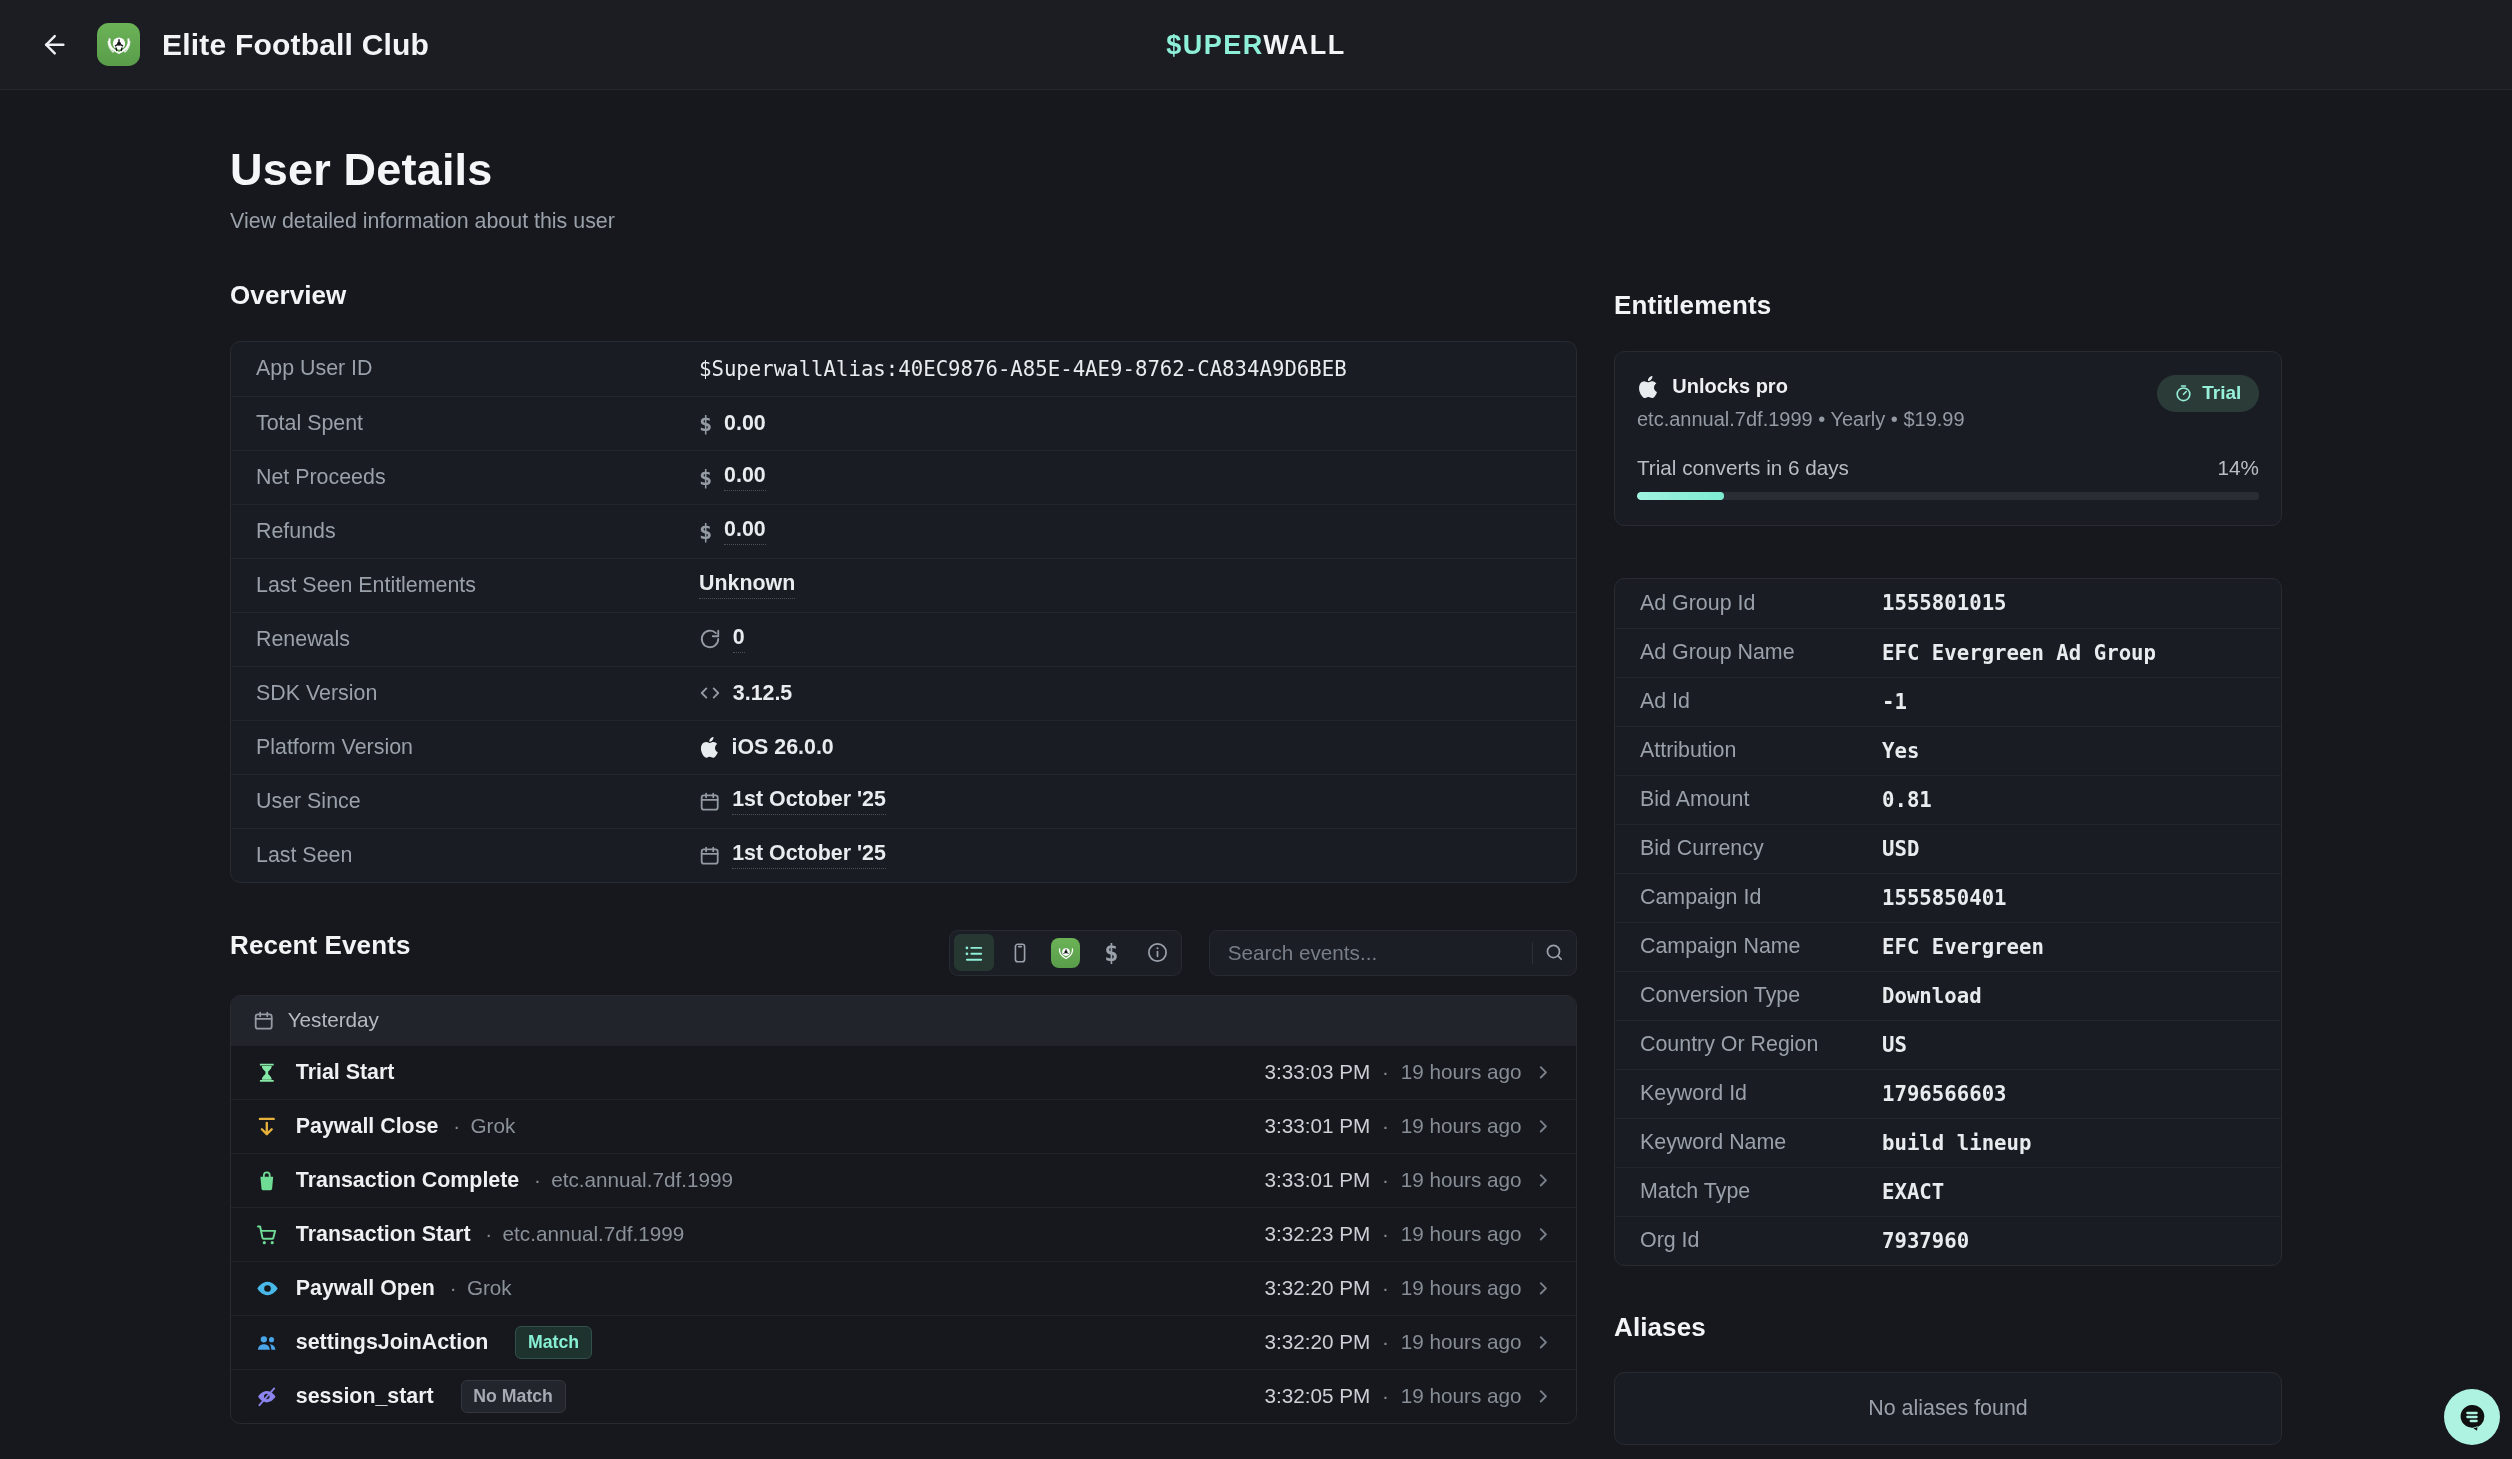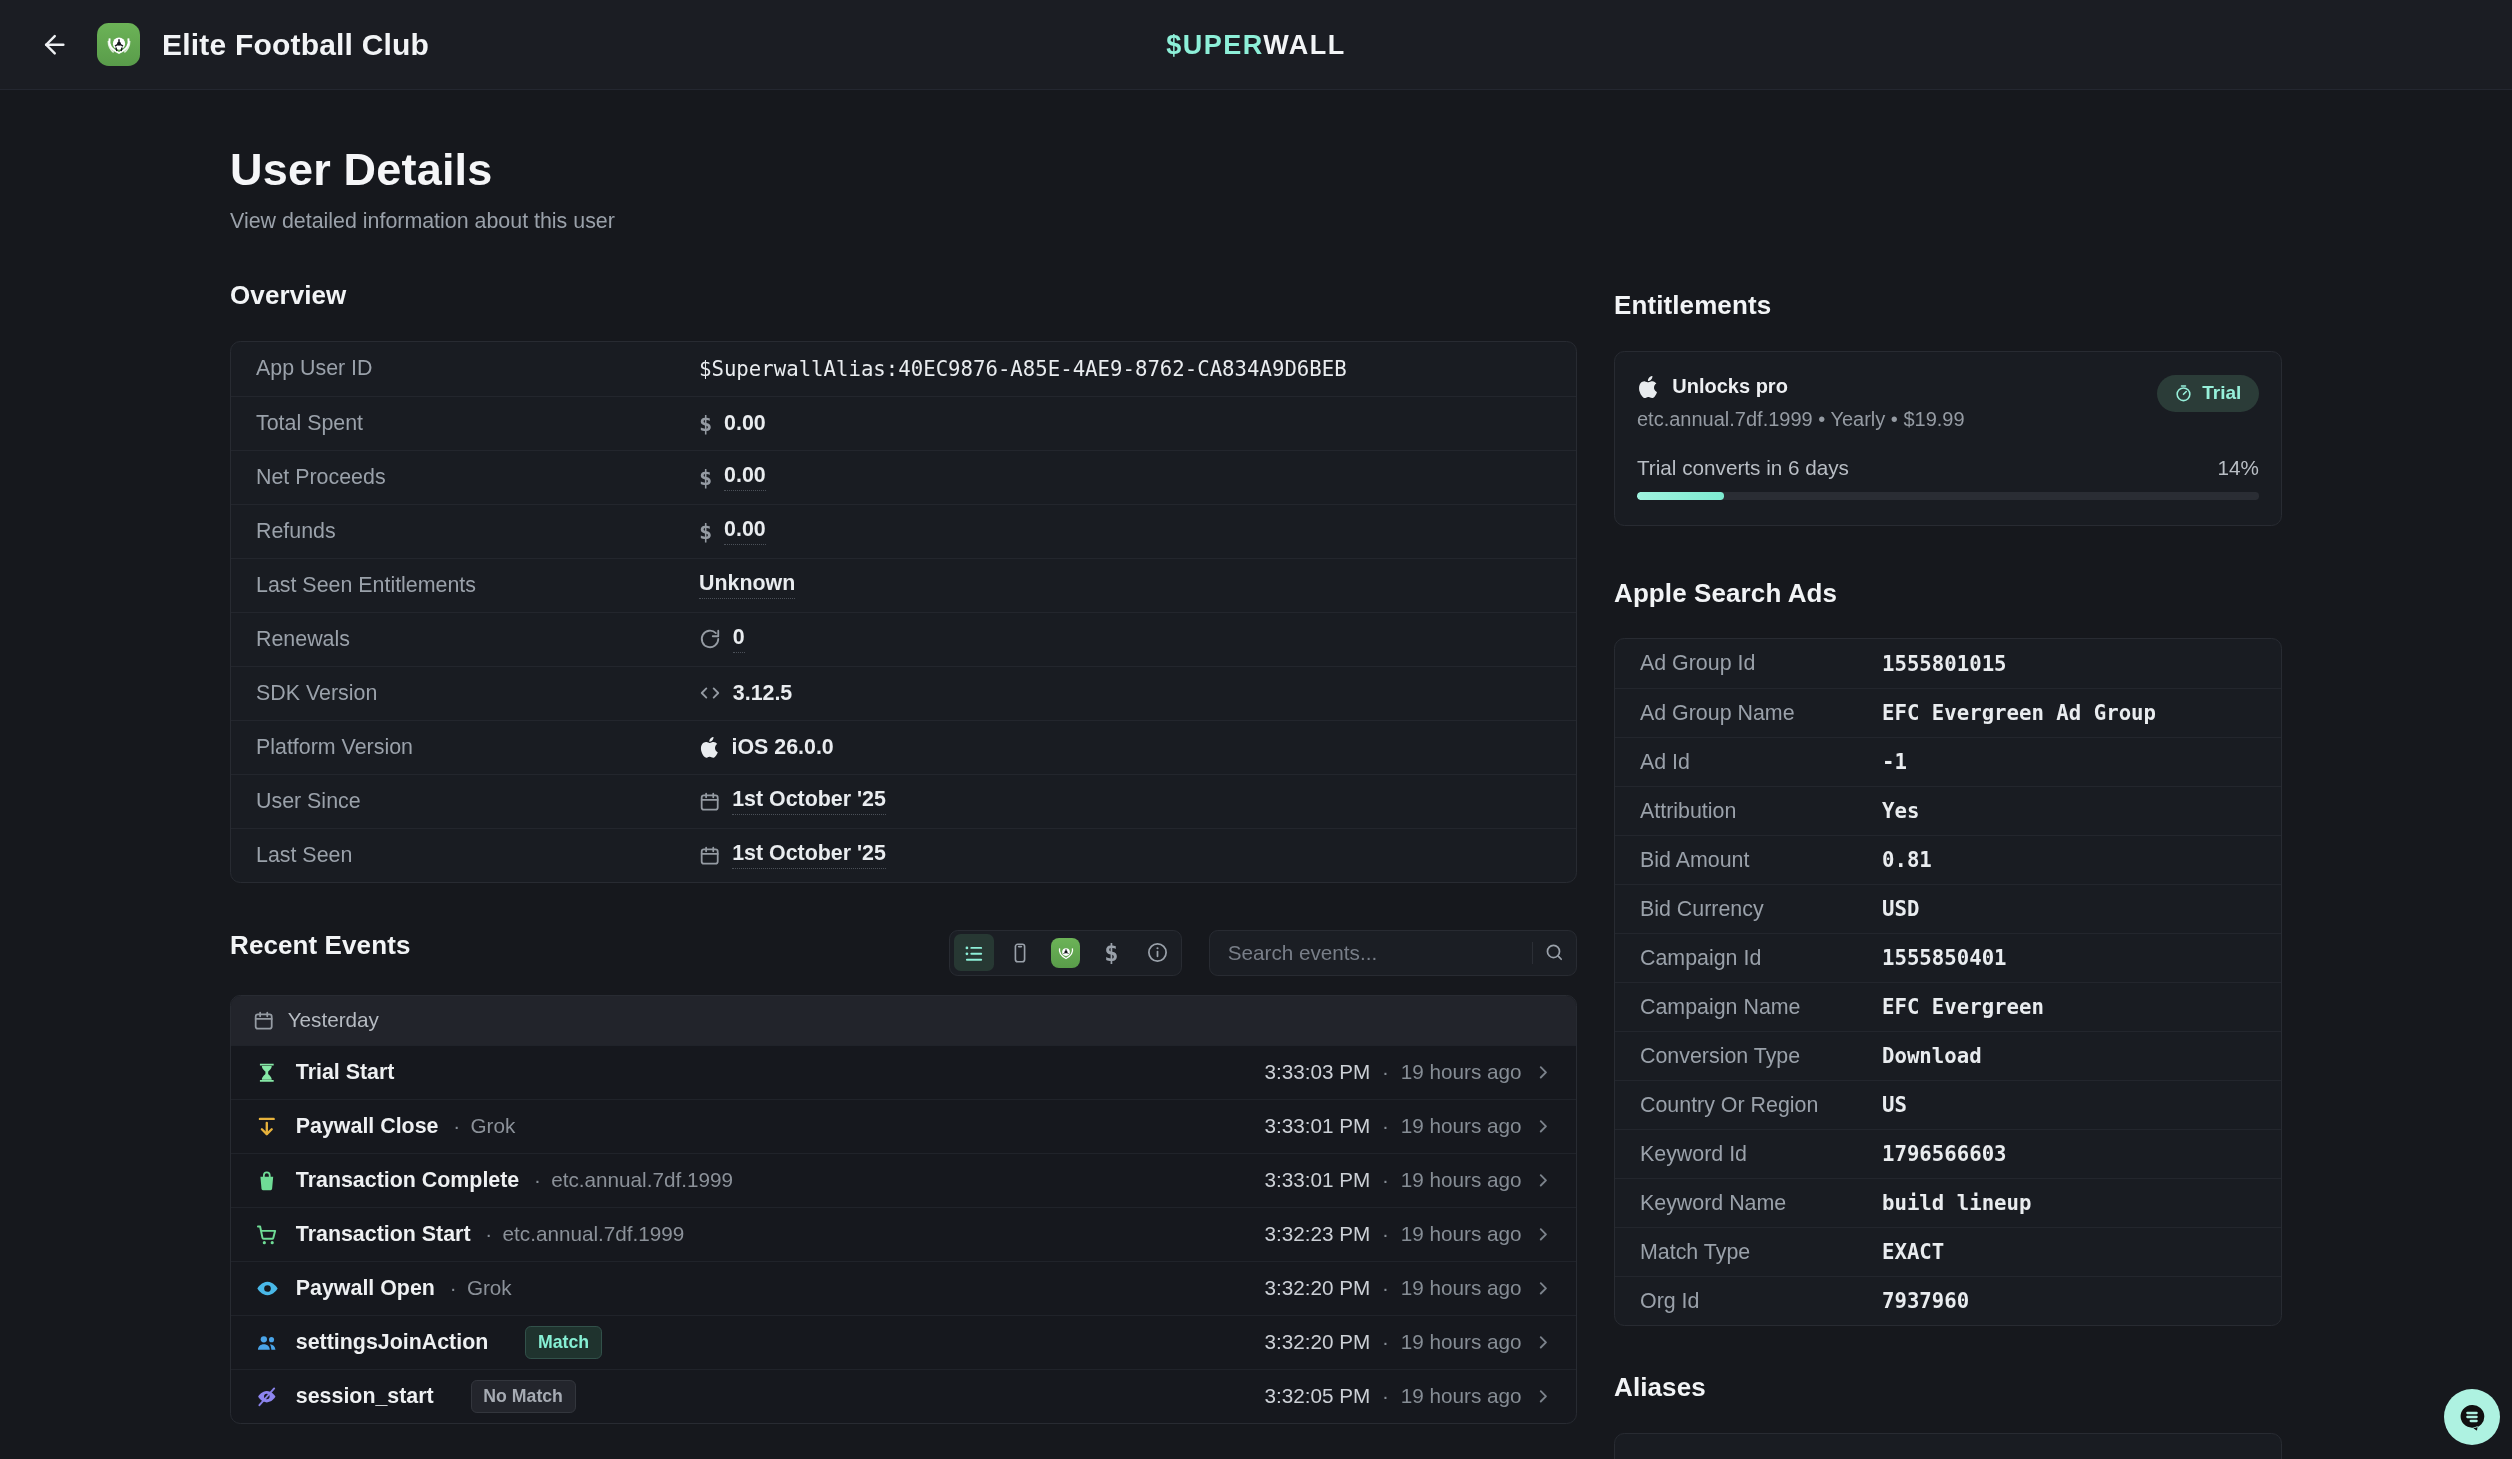--- a/index.html
+++ b/index.html
@@ -71,21 +71,21 @@
   .searchbox .sdiv{width:0.7px;height:22px;background:#2c2f36;}
   .searchbox .smag{width:43px;display:flex;align-items:center;justify-content:center;color:#9aa1aa;}
 
   .events-card{margin-top:19px;background:var(--card-dark);border:0.7px solid var(--border);border-radius:10.3px;overflow:hidden;}
   .group-row{height:49px;background:#22242b;display:flex;align-items:center;gap:13.3px;padding:0 22px;
     color:#b6bbc2;font-size:20.7px;}
   .ev-row{height:54px;display:flex;align-items:center;gap:14.8px;padding:0 22px;border-top:0.7px solid #20232a;cursor:pointer;}
   .ev-ic{width:28px;height:28px;display:flex;align-items:center;justify-content:center;flex:0 0 auto;}
   .ev-name{font-size:21.4px;font-weight:600;color:#eef0f2;}
   .ev-sub{display:flex;align-items:center;gap:10.3px;color:#8b9199;font-size:20.7px;}
-  .badge{font-size:17.7px;font-weight:700;padding:5.2px 11.8px;border-radius:5.9px;margin-left:22px;}
+  .badge{font-size:17.7px;font-weight:700;padding:5.2px 11.8px;border-radius:5.9px;margin-left:12px;}
   .badge.match{color:#86efd4;background:#1f332e;border:0.7px solid #32514a;}
   .badge.nomatch{color:#a6abb3;background:#23252c;border:0.7px solid #33363d;font-weight:600;}
   .ev-right{margin-left:auto;display:flex;align-items:center;gap:11.8px;}
   .ev-time{color:#ccd0d6;font-size:20.7px;}
   .ev-dot,.ev-rel{color:var(--muted);font-size:20.7px;}
   .chev{color:#7b828b;}
 
   .ic-mint{color:#86e8a6;} .ic-amber{color:#e7b23c;} .ic-green{color:#6fdc96;}
   .ic-cyan{color:#49b8e8;} .ic-blue{color:#4aa4e8;} .ic-purple{color:#8d85ef;}
 
@@ -512,21 +512,20 @@
       <div class="ent-trialrow">
         <span>Trial converts in 6 days</span>
         <span>14%</span>
       </div>
       <div class="progress">
         <div class="fill" style="width: 14%;"></div>
       </div>
     </div>
 
     <section class="sec-asa">
-      <h2>Apple Search Ads</h2>
       <div class="kv-card asa">
         <div class="kv-row">
             <div class="kv-label">Ad Group Id</div>
             <div class="kv-value">
               <span class="monob">1555801015</span>
             </div>
           </div>
         <div class="kv-row">
             <div class="kv-label">Ad Group Name</div>
             <div class="kv-value">

